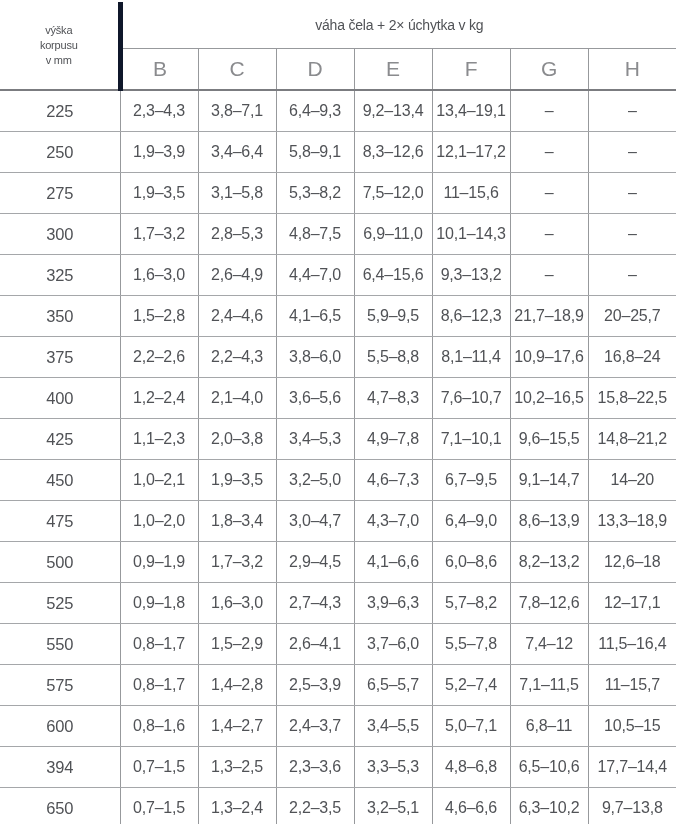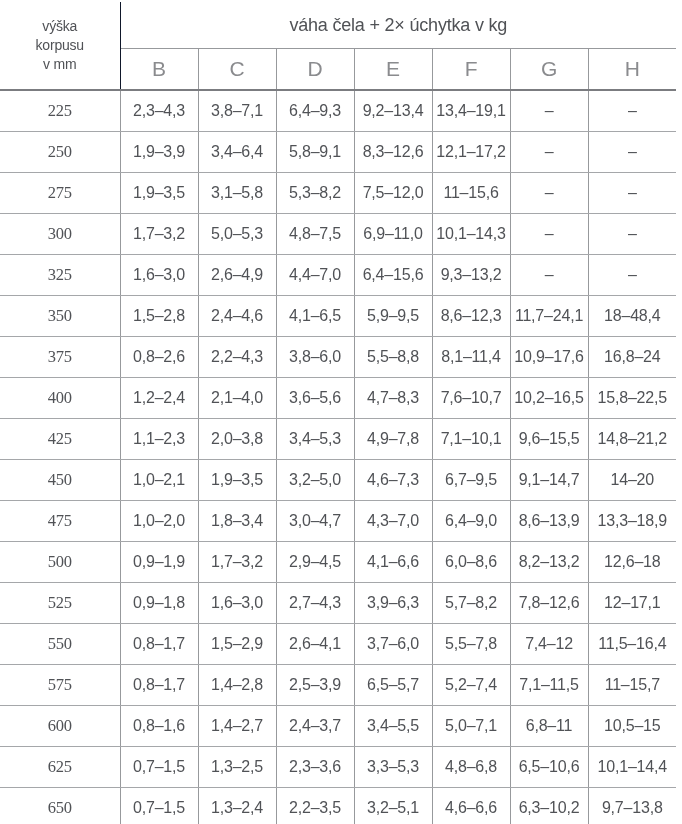--- a/index.html
+++ b/index.html
@@ -30,29 +30,29 @@
     vertical-align: middle;
     font-weight: 400;
     font-size: 16px;
     padding: 0;
   }
 
   
   th.corner {
     white-space: pre-line;
     line-height: 1.35;
-    font-size: 14px;
-    border-right: 1px solid #0f172a;
+    font-size: 11px;
+    border-right: 5px solid #0f172a;
     border-bottom: 2px solid #7b7c80;
   }
 
   
   th.span-header {
     height: 46px;
-    font-size: 18px;
+    font-size: 14px;
     border-bottom: 1px solid #97999c;
   }
 
   
   th.col-letter {
     height: 40px;
     font-size: 21px;
     color: #8a8b8e;
     font-weight: 400;
     border-right: 1px solid #97999c;
@@ -63,21 +63,20 @@
   tbody td {
     height: 40px;
     border-right: 1px solid #97999c;
     border-bottom: 1px solid #a5a7aa;
   }
   tbody td:last-child { border-right: none; }
   tbody tr:last-child td { border-bottom: 2px solid #7b7c80; }
 
   tbody td.row-label {
     font-size: 16.5px;
-    font-family: Liberation Serif, serif;
   }
 </style>
 </head>
 <body>
 
 <div class="table-wrap">
   <table>
     <colgroup>
       <col class="c-first">
       <col class="c-mid">
@@ -132,21 +131,21 @@
           <td>3,1–5,8</td>
           <td>5,3–8,2</td>
           <td>7,5–12,0</td>
           <td>11–15,6</td>
           <td>–</td>
           <td>–</td>
         </tr>
         <tr>
           <td class="row-label">300</td>
           <td>1,7–3,2</td>
-          <td>5,0–5,3</td>
+          <td>2,8–5,3</td>
           <td>4,8–7,5</td>
           <td>6,9–11,0</td>
           <td>10,1–14,3</td>
           <td>–</td>
           <td>–</td>
         </tr>
         <tr>
           <td class="row-label">325</td>
           <td>1,6–3,0</td>
           <td>2,6–4,9</td>
@@ -156,26 +155,26 @@
           <td>–</td>
           <td>–</td>
         </tr>
         <tr>
           <td class="row-label">350</td>
           <td>1,5–2,8</td>
           <td>2,4–4,6</td>
           <td>4,1–6,5</td>
           <td>5,9–9,5</td>
           <td>8,6–12,3</td>
-          <td>11,7–24,1</td>
-          <td>18–48,4</td>
+          <td>21,7–18,9</td>
+          <td>20–25,7</td>
         </tr>
         <tr>
           <td class="row-label">375</td>
-          <td>0,8–2,6</td>
+          <td>2,2–2,6</td>
           <td>2,2–4,3</td>
           <td>3,8–6,0</td>
           <td>5,5–8,8</td>
           <td>8,1–11,4</td>
           <td>10,9–17,6</td>
           <td>16,8–24</td>
         </tr>
         <tr>
           <td class="row-label">400</td>
           <td>1,2–2,4</td>
@@ -260,28 +259,28 @@
           <td class="row-label">600</td>
           <td>0,8–1,6</td>
           <td>1,4–2,7</td>
           <td>2,4–3,7</td>
           <td>3,4–5,5</td>
           <td>5,0–7,1</td>
           <td>6,8–11</td>
           <td>10,5–15</td>
         </tr>
         <tr>
-          <td class="row-label">625</td>
+          <td class="row-label">394</td>
           <td>0,7–1,5</td>
           <td>1,3–2,5</td>
           <td>2,3–3,6</td>
           <td>3,3–5,3</td>
           <td>4,8–6,8</td>
           <td>6,5–10,6</td>
-          <td>10,1–14,4</td>
+          <td>17,7–14,4</td>
         </tr>
         <tr>
           <td class="row-label">650</td>
           <td>0,7–1,5</td>
           <td>1,3–2,4</td>
           <td>2,2–3,5</td>
           <td>3,2–5,1</td>
           <td>4,6–6,6</td>
           <td>6,3–10,2</td>
           <td>9,7–13,8</td>

